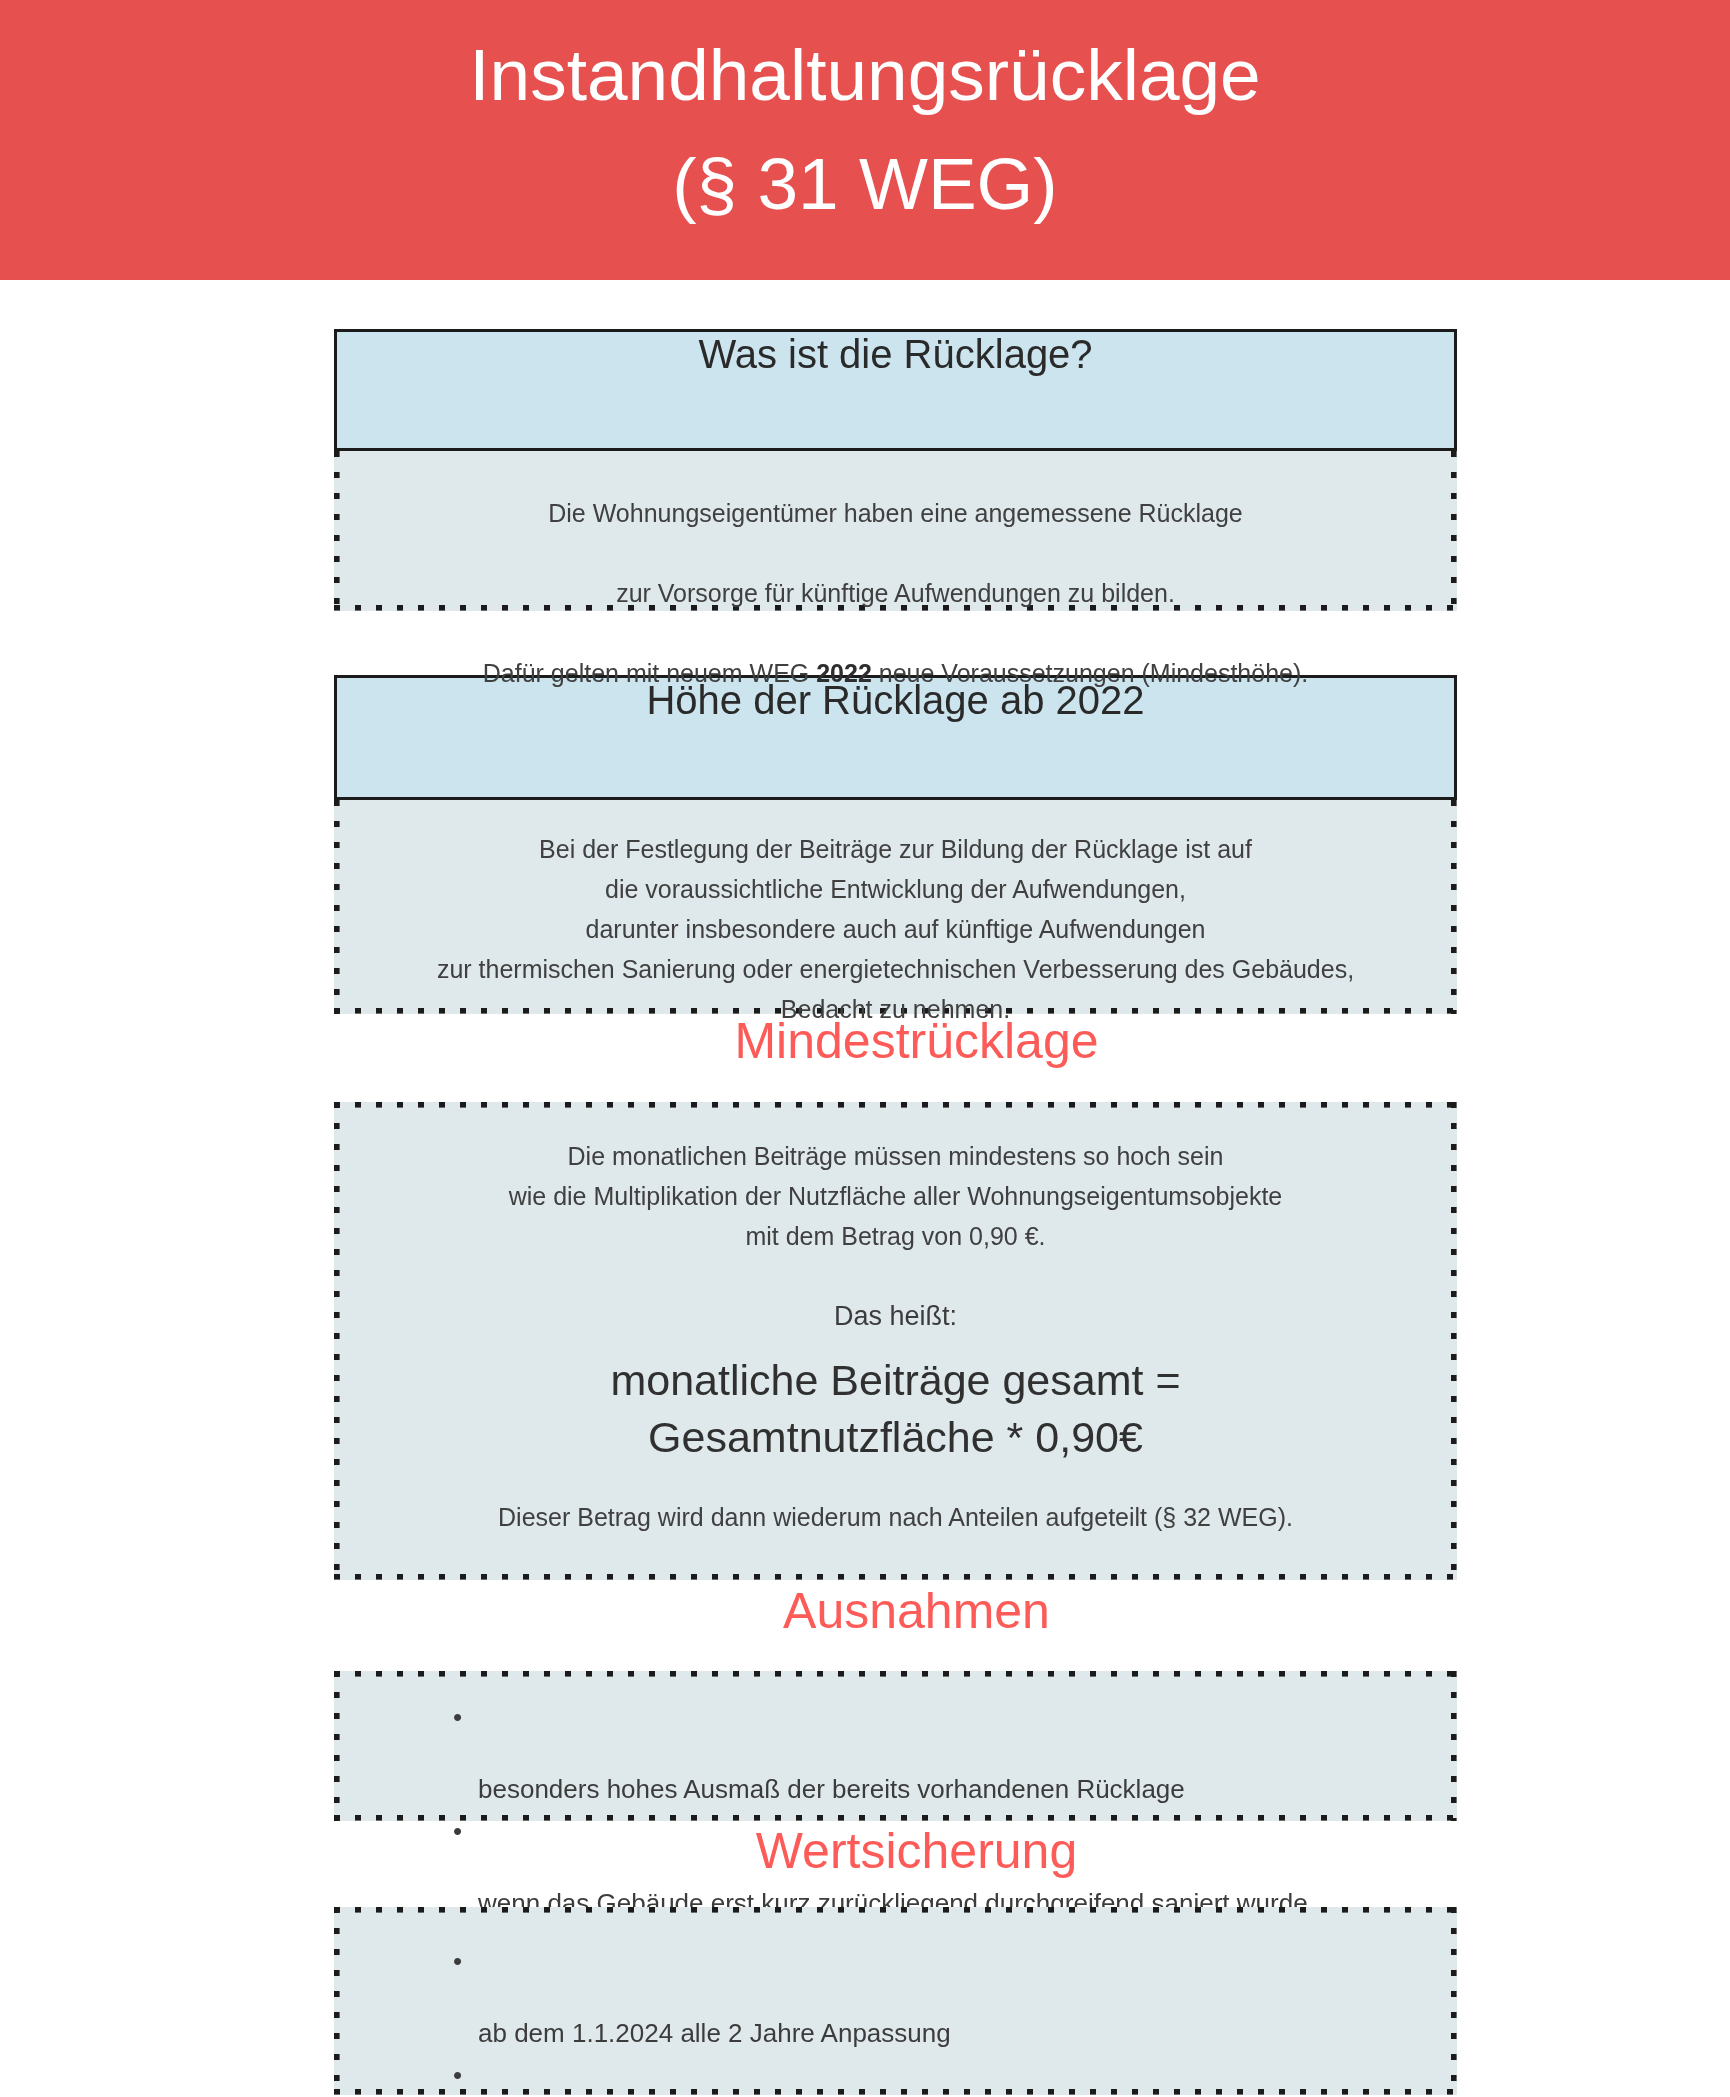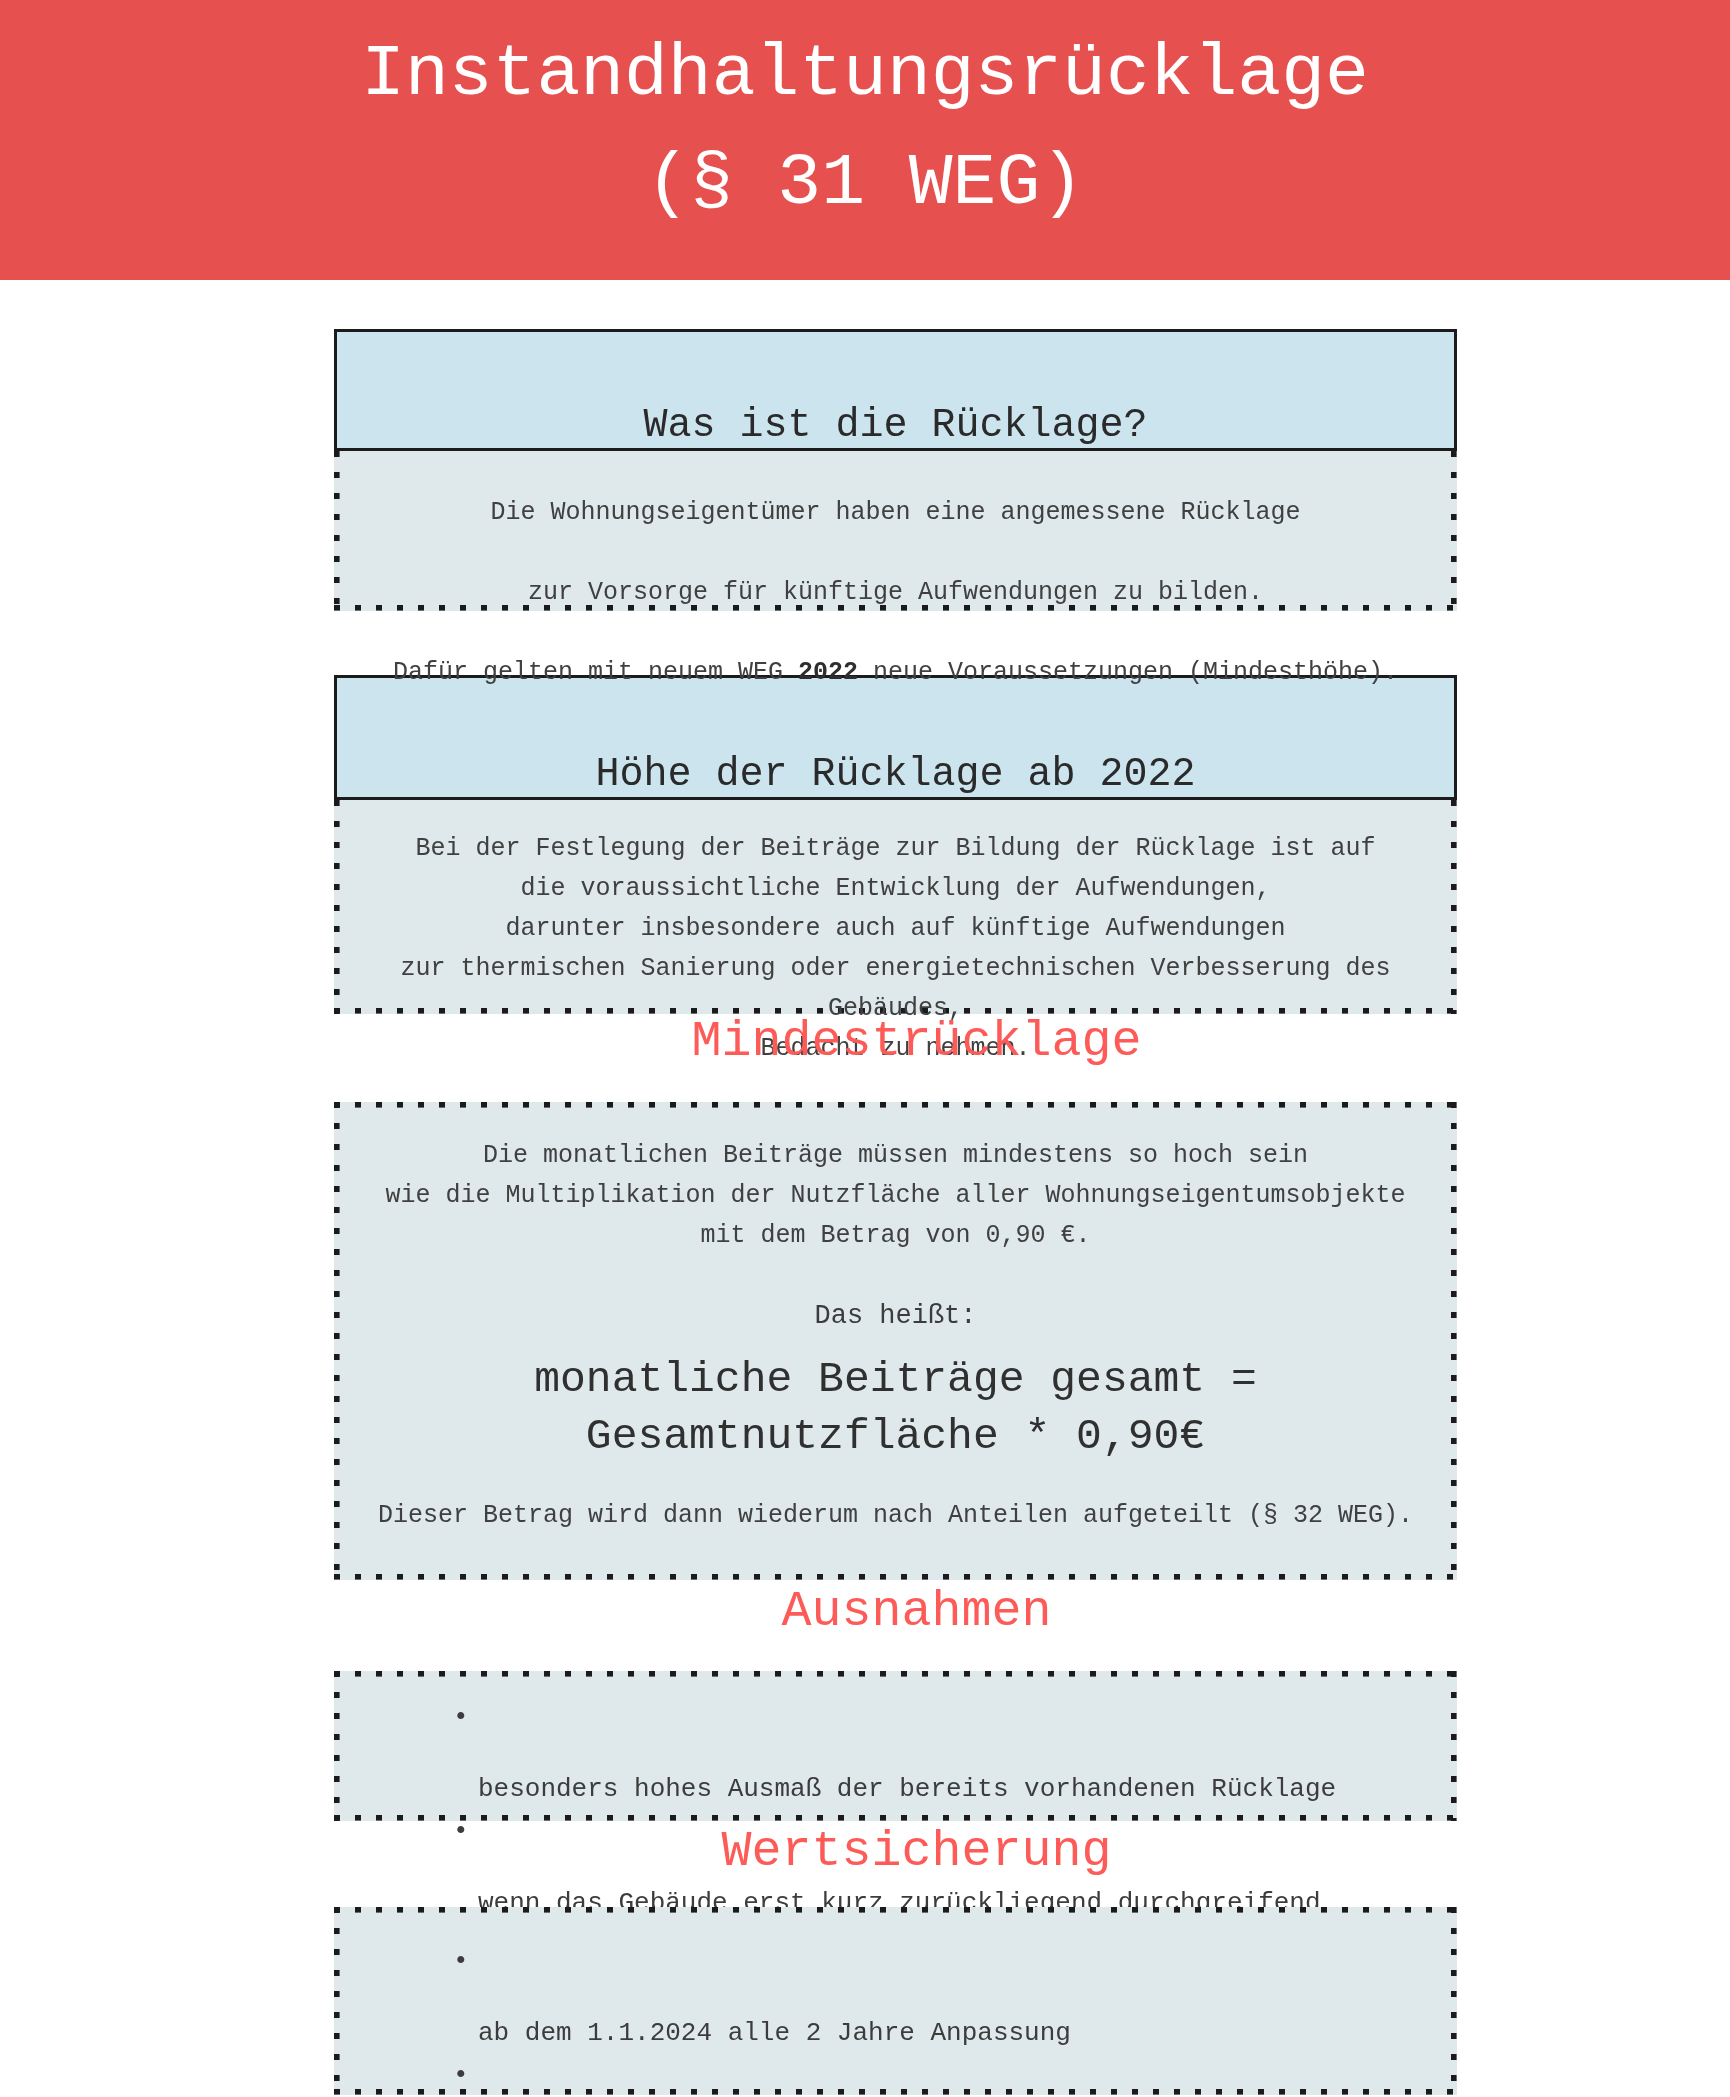--- a/index.html
+++ b/index.html
@@ -1,21 +1,21 @@
 <!DOCTYPE html>
 <html style="font-size:11px"><head>
 <meta charset="utf-8">
 <style>
   html,body{margin:0;padding:0;background:#ffffff;}
   .page{
     position:relative;
     width:1730px;height:2097px;
     background:#ffffff;
     overflow:hidden;
-    font-family:Liberation Mono, monospace;
+    font-family:Liberation Sans, sans-serif;
     color:#3f3f3f;
   }
 
   
   .banner{
     position:absolute;top:0;left:0;width:1730px;height:280px;
     background:#e6514f;
     text-align:center;
     padding-top:19.5px;box-sizing:border-box;
   }
@@ -26,21 +26,21 @@
     line-height:109px;
     letter-spacing:0px;
   }
 
   
   .hdrbox{
     position:absolute;left:334px;width:1123px;
     background:#cce4ee;
     border:3.5px solid #1b1b1b;
     box-sizing:border-box;
-    display:flex;align-items:flex-end;justify-content:center;
+    display:flex;align-items:flex-start;justify-content:center;
     font-size:40px;font-weight:300;color:#2a2a2a;
   }
   .s1h{top:329px;height:122px;}
   .s2h{top:675px;height:125px;}
 
   
   .dotbox{
     position:absolute;left:334px;width:1123px;
     background-color:#dfe9ec;
     box-sizing:border-box;

